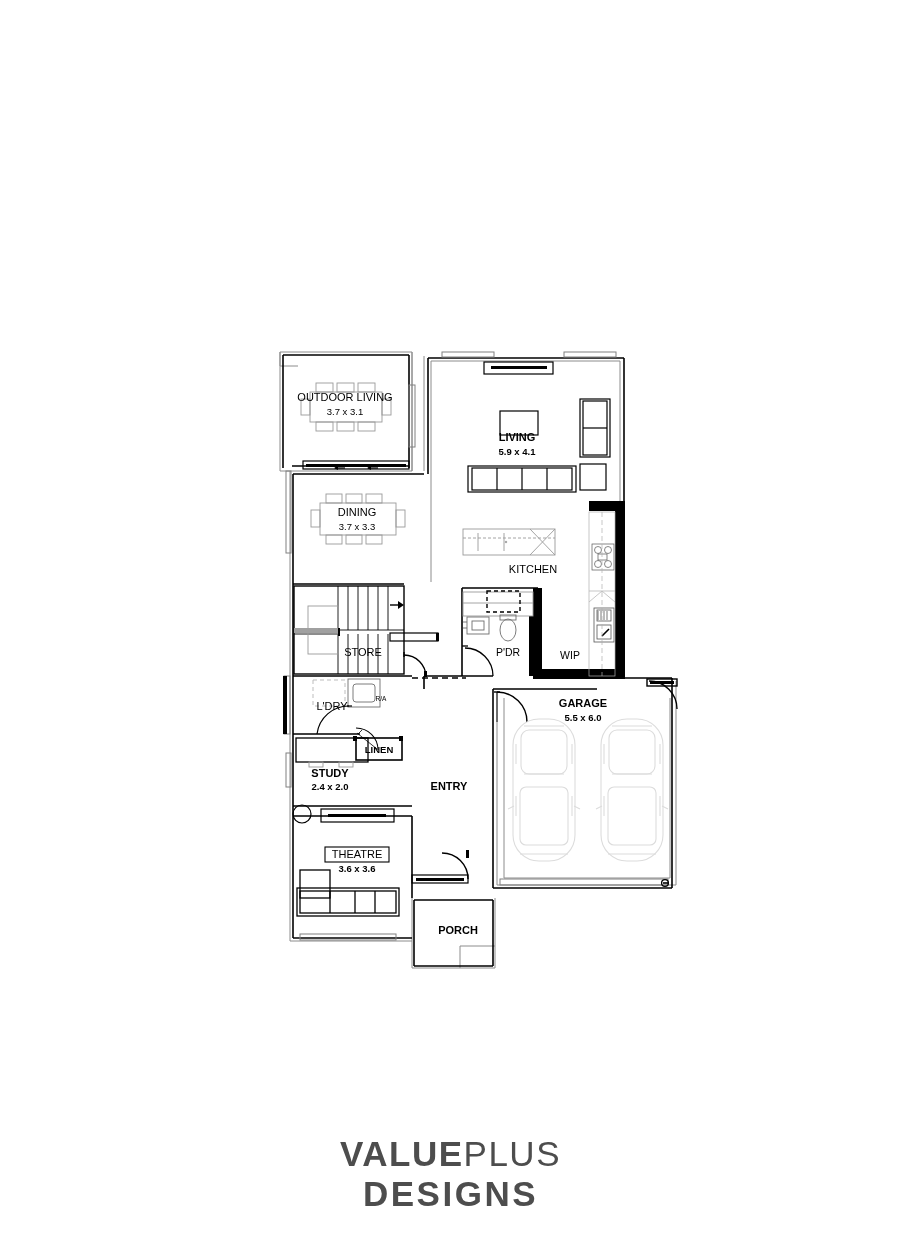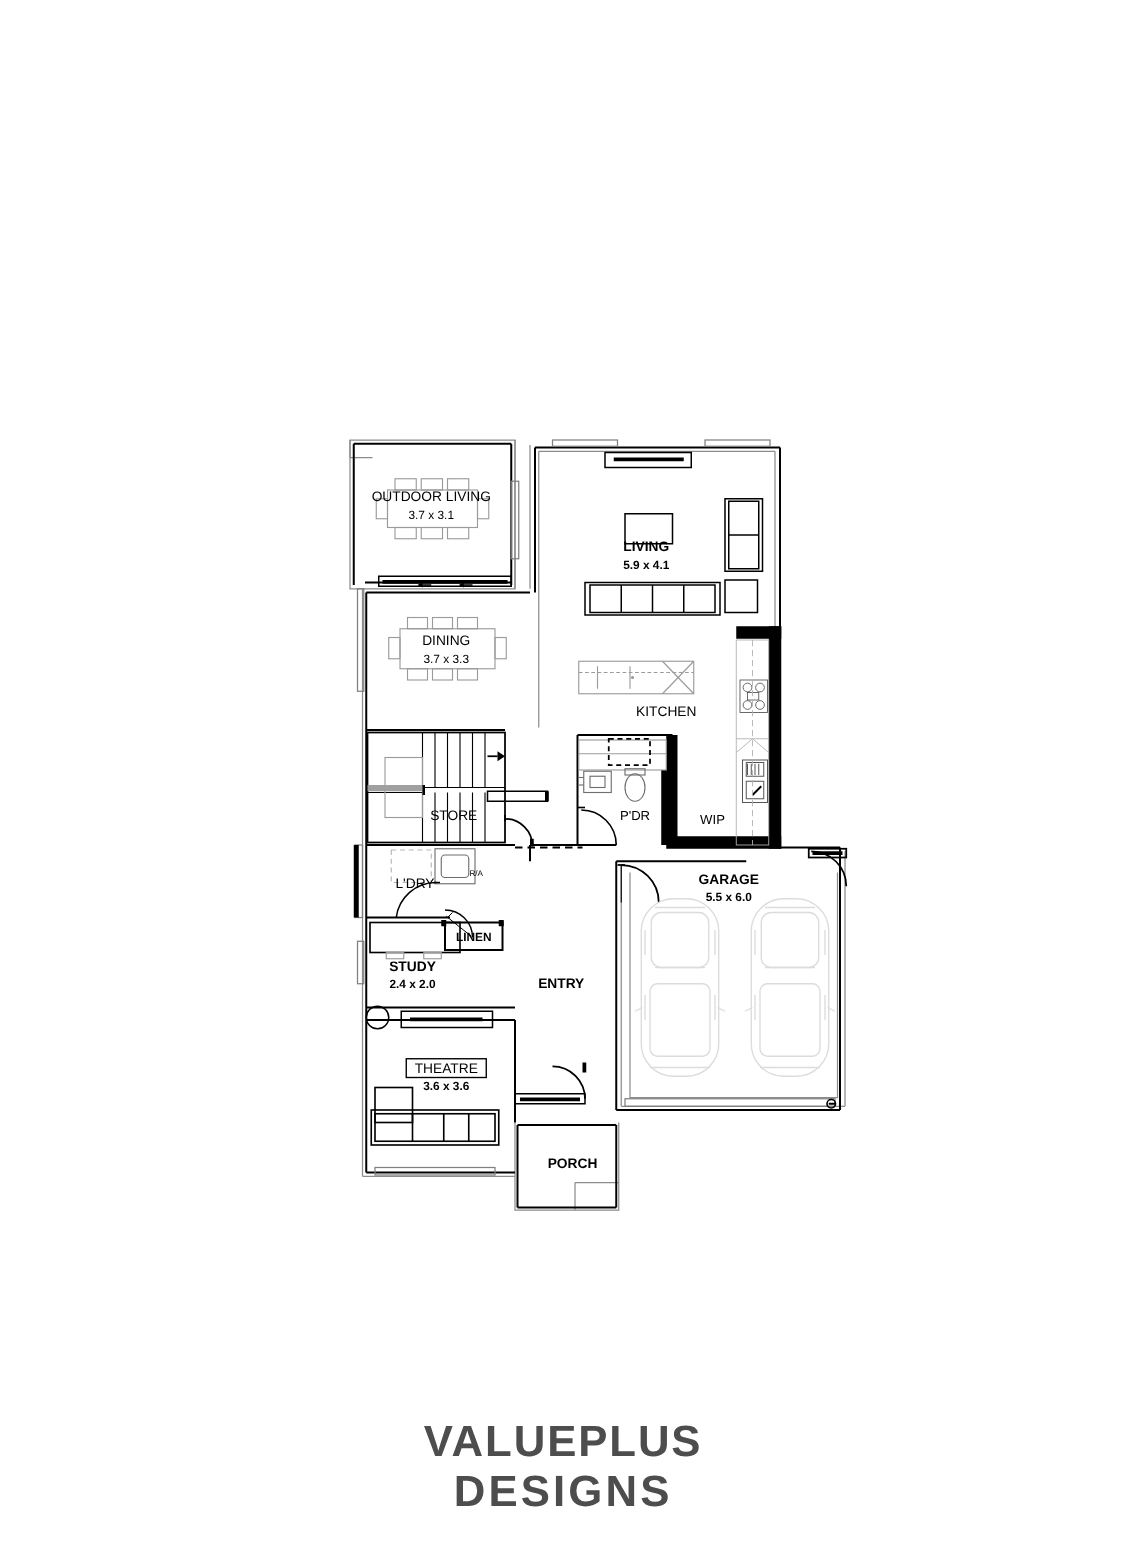--- a/index.html
+++ b/index.html
@@ -18,21 +18,21 @@
   }
   #logo .line1{
     font-size:35px;letter-spacing:1.5px;line-height:40px;color:#4d4d4d;
     white-space:nowrap;
   }
   #logo .line2{
     font-size:35px;letter-spacing:2.5px;line-height:40px;color:#4d4d4d;
     font-weight:bold;white-space:nowrap;
   }
   #logo .bold{font-weight:bold;margin-top:48px;}
-  #logo .light{font-weight:bold;}
+  #logo .light{font-weight:normal;}
 </style>
 </head>
 <body>
 
 <div id="plan-wrap">
 
   <svg class="plan" viewBox="0 0 901 1245" xmlns="http://www.w3.org/2000/svg">
 
     <g fill="none" stroke="#8c8c8c" stroke-width="1">
 

